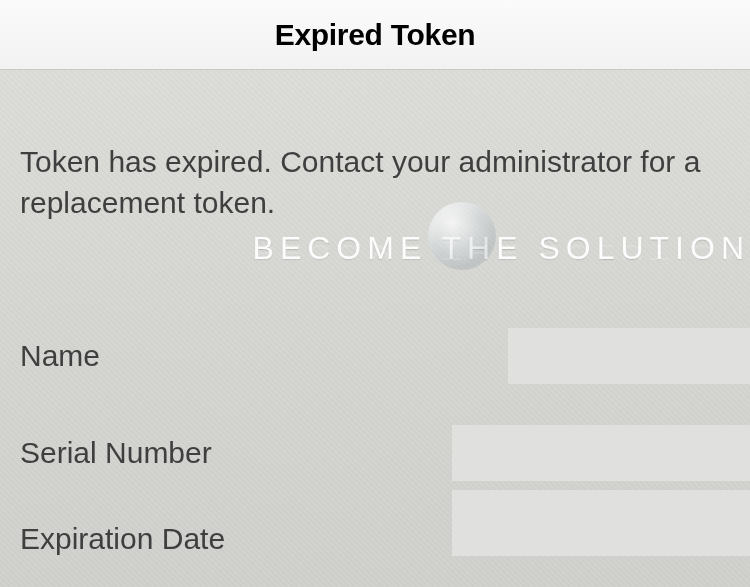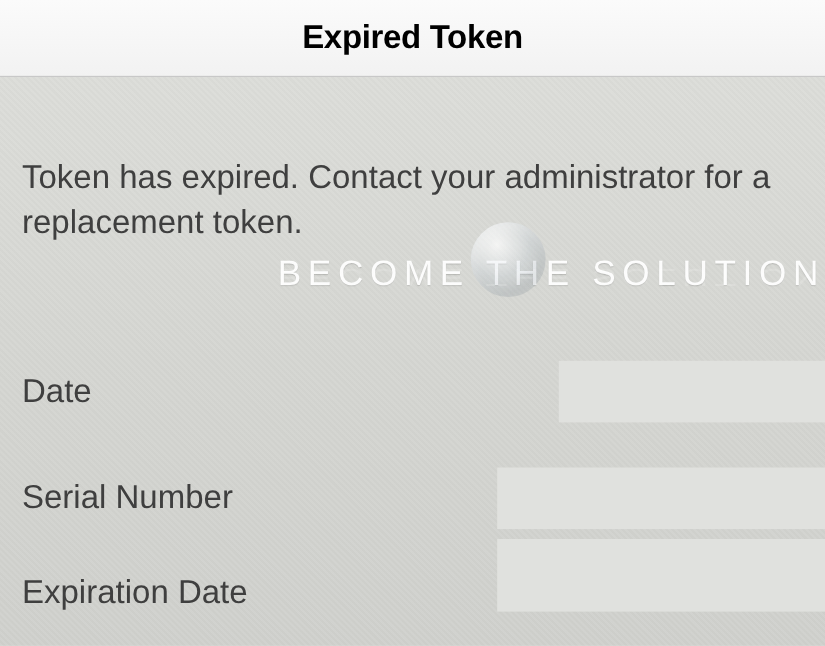--- a/index.html
+++ b/index.html
@@ -127,21 +127,21 @@
 
   <div class="message">Token has expired. Contact your administrator for a replacement token.</div>
 
   <div class="watermark">
     <div class="watermark-orb"></div>
     <div class="watermark-text">BECOME THE SOLUTION</div>
     <div class="watermark-reflection">BECOME THE SOLUTION</div>
   </div>
 
   <div class="field-row row-name">
-    <div class="field-label">Date</div>
+    <div class="field-label">Name</div>
     <div class="field-value"></div>
   </div>
 
   <div class="field-row row-serial">
     <div class="field-label">Serial Number</div>
     <div class="field-value"></div>
   </div>
 
   <div class="field-row row-expiration">
     <div class="field-label">Expiration Date</div>

